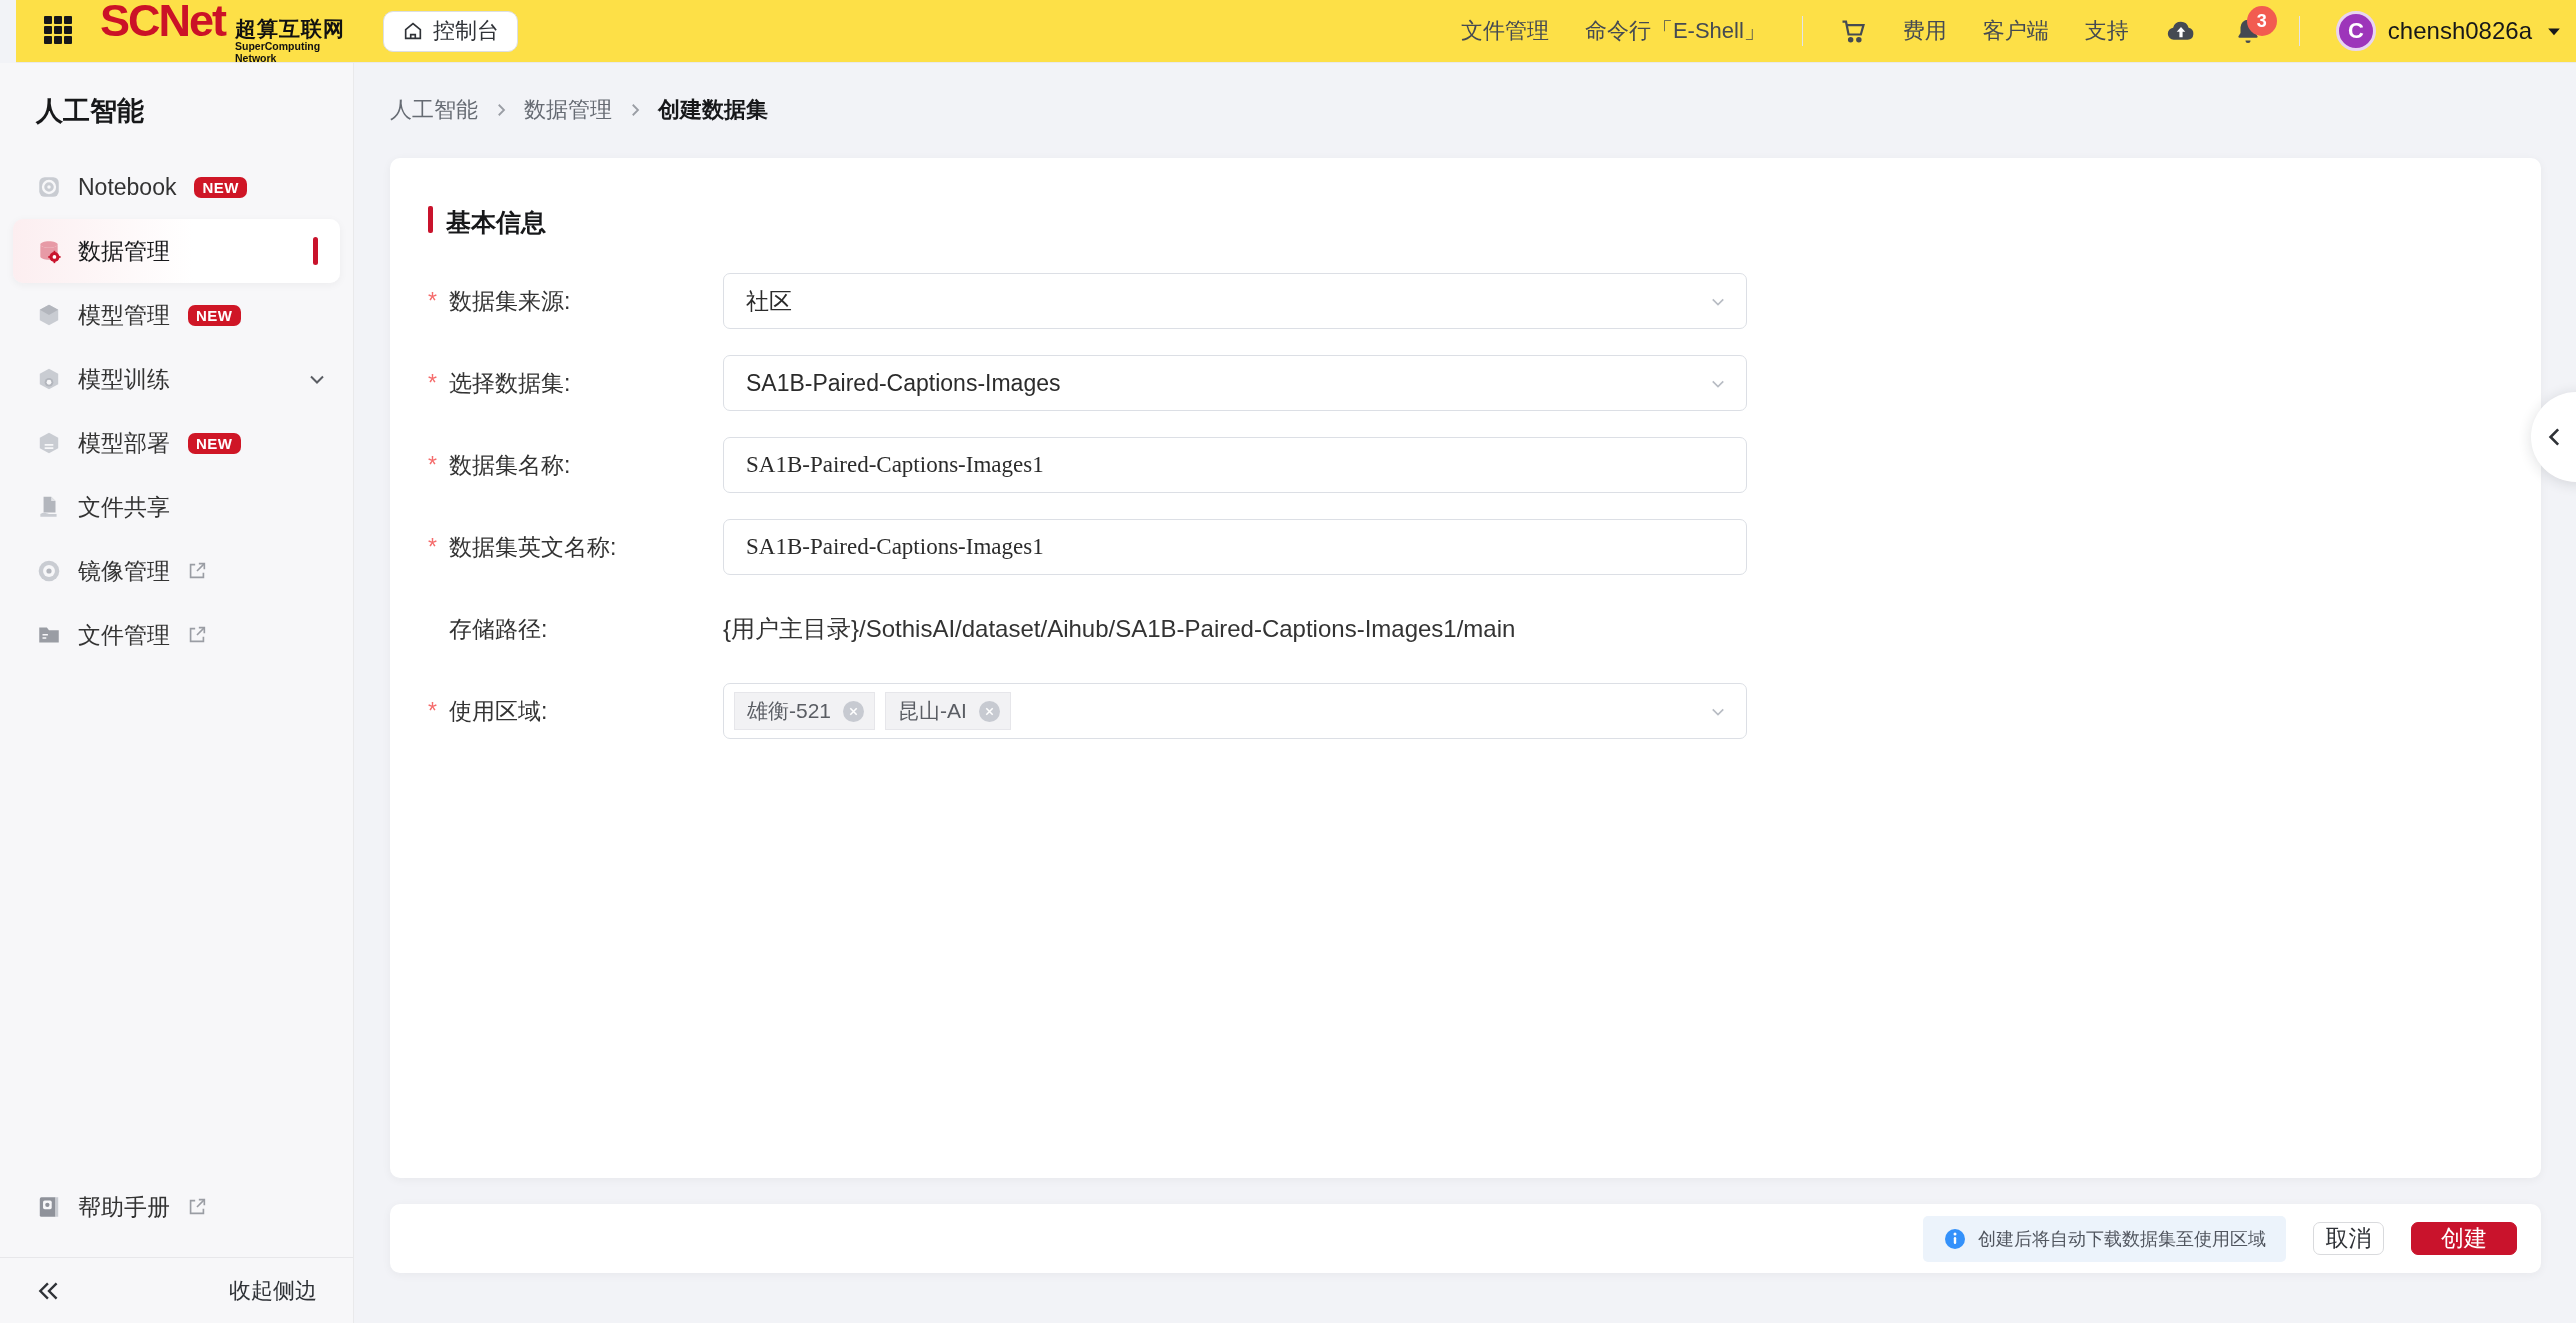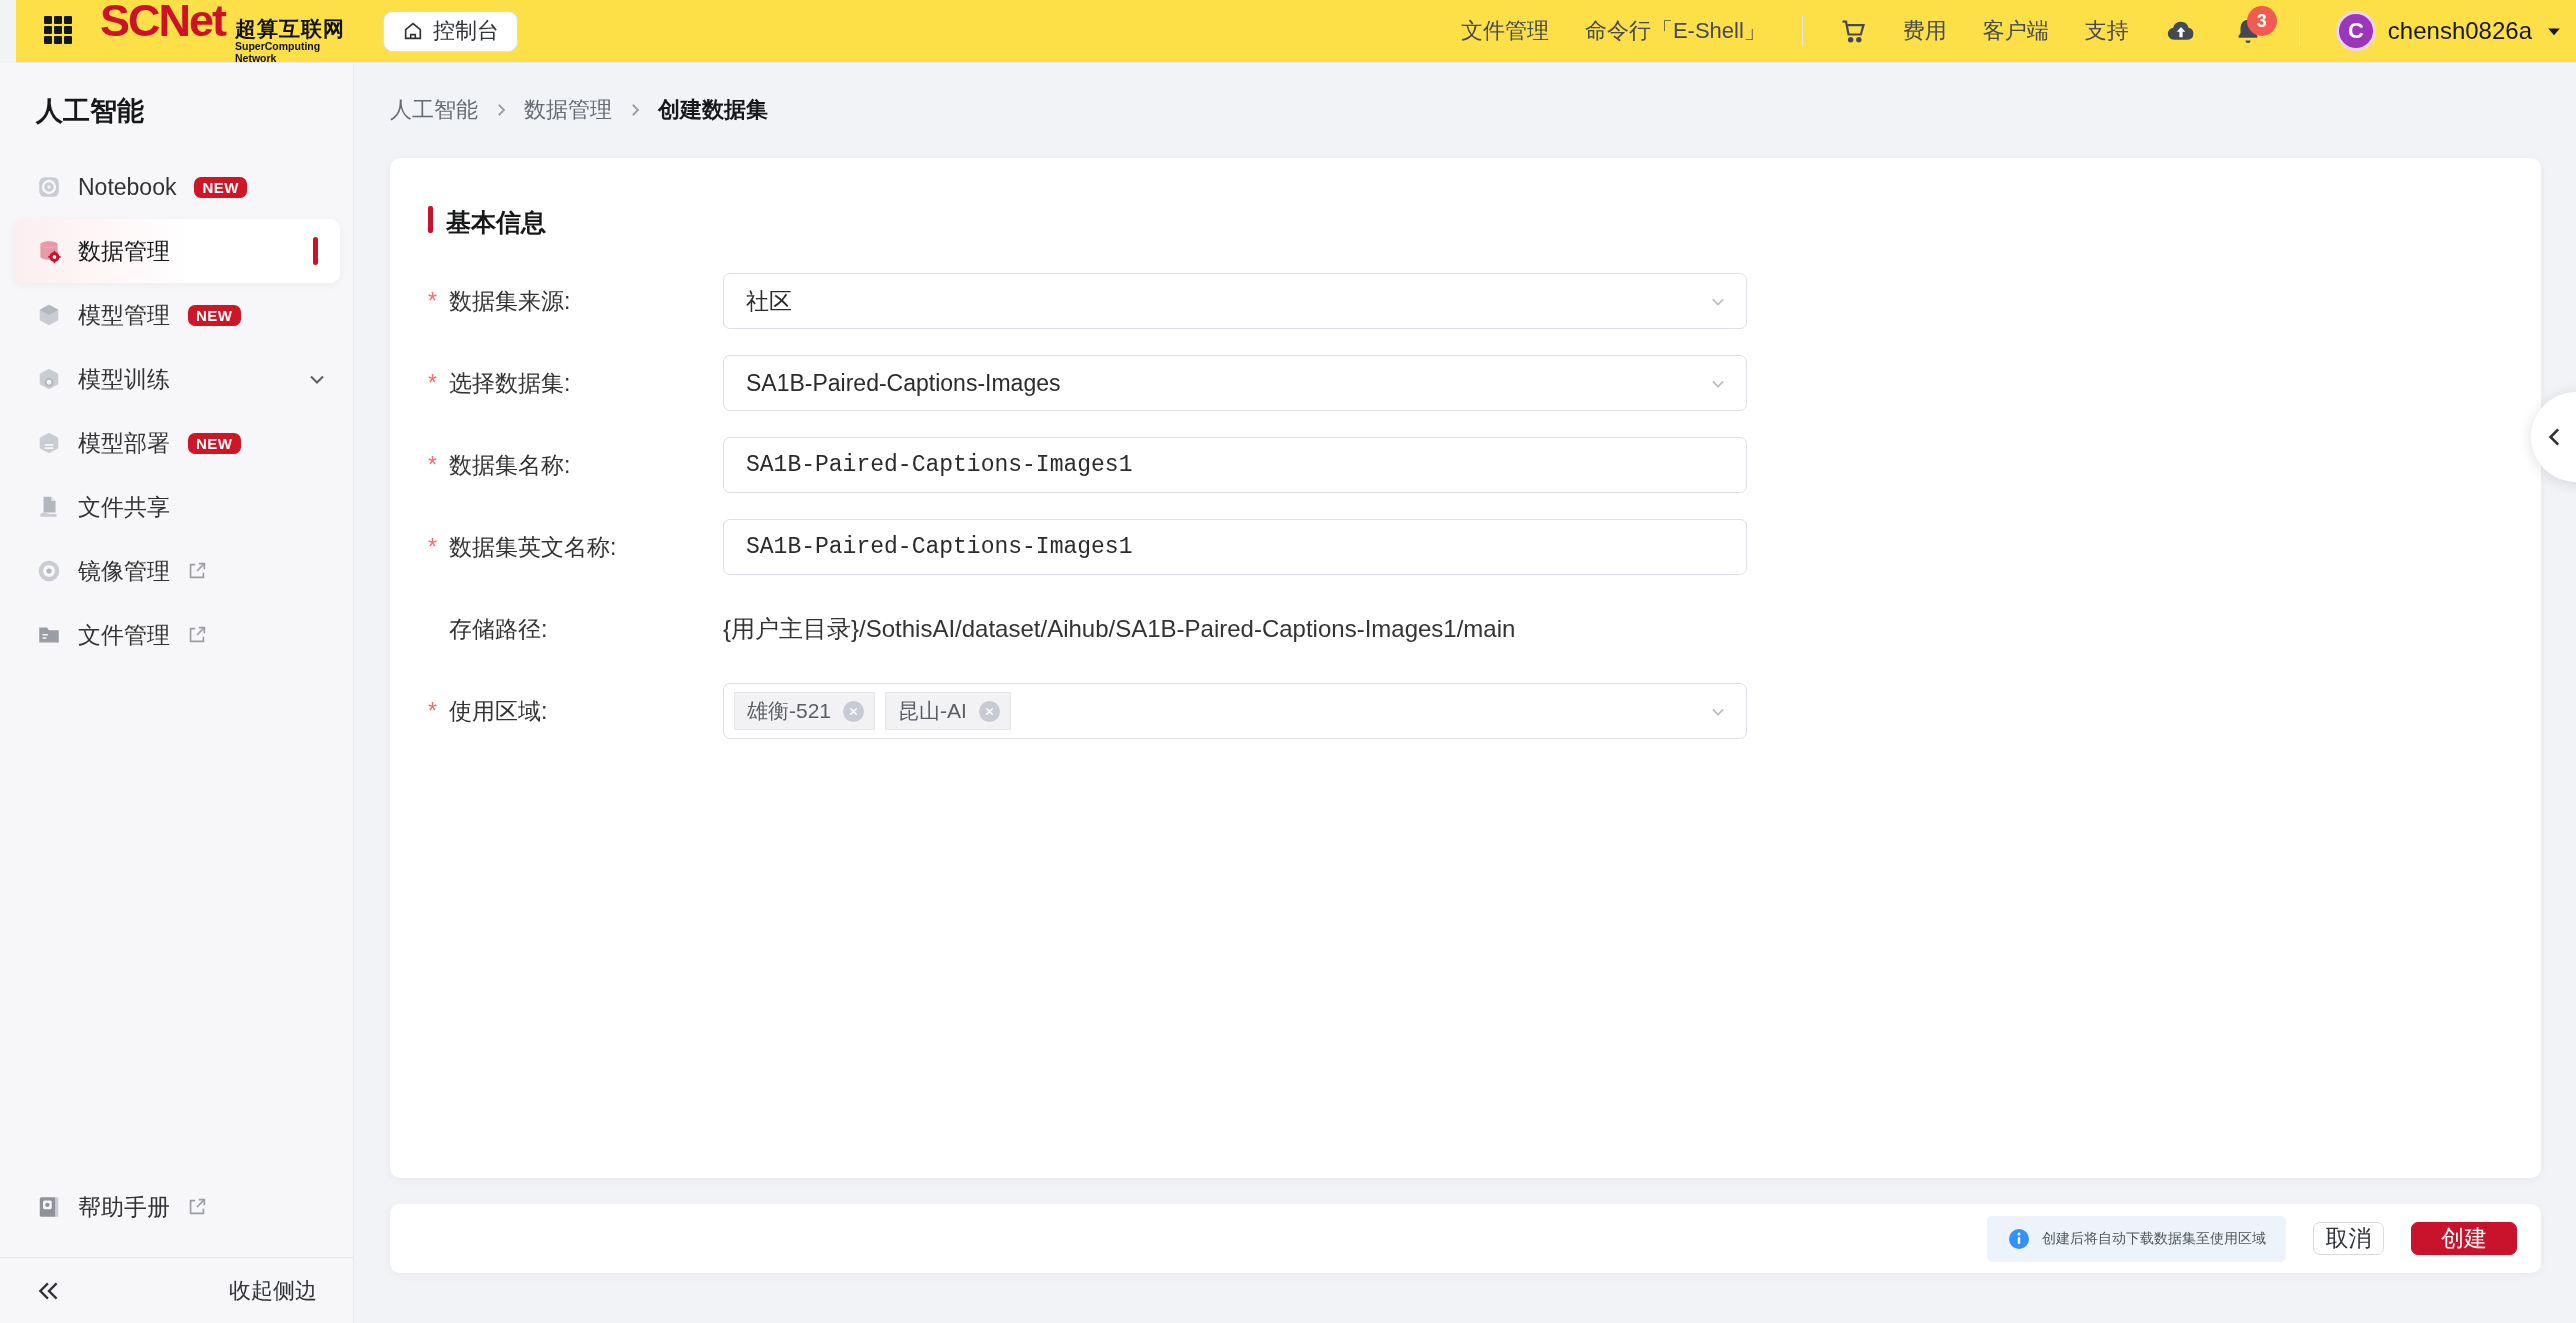--- a/index.html
+++ b/index.html
@@ -94,41 +94,41 @@
   .flabel { width:259px; display:flex; align-items:center; font-size:23px; color:#333; flex-shrink:0; }
   .req { color:#f56c6c; margin-right:7px; font-size:23px; width:14px; }
   .req.hidden { visibility:hidden; }
   .fcontrol { width:1060px; height:56px; position:relative;padding-left:36px; }
   .select-box, .input-box {
     width:100%; height:100%; border:1px solid #dcdfe5; border-radius:7px; background:#fff;
     display:flex; align-items:center; padding:0 22px; font-size:23px; color:#2b2b2b;
   }
   .select-box { cursor:pointer; }
   .select-caret { position:absolute; right:20px; top:20px; }
-  .input-box { font-family:Liberation Mono, monospace; outline:none; display:block; line-height:54px; }
+  .input-box { font-family:Liberation Serif, serif; outline:none; display:block; line-height:54px; }
   .static-text { font-size:24px; color:#333; line-height:56px; white-space:nowrap; }
   .tags-box { padding:0 10px; }
   .tag {
     display:flex; align-items:center; gap:12px; background:#f2f2f4; border:1px solid #e6e6ea;
     border-radius:0; height:38px; padding:0 10px 0 12px; margin-right:10px; font-size:21px; color:#5a5d63;
   }
   .tag-close {
     width:21px; height:21px; border-radius:50%; background:#c7cad1; cursor:pointer;
     display:flex; align-items:center; justify-content:center;
   }
 
   
   .footer-bar {
     margin-top:26px; width:2151px; height:69px; background:#fff; border-radius:10px;
     box-shadow:0 2px 10px rgba(31,35,41,.05);
     display:flex; align-items:center; justify-content:flex-end; padding-right:24px; gap:27px;
   }
   .info-note {
     height:46px; background:#ecf3fb; border-radius:5px; display:flex; align-items:center;
-    gap:11px; padding:0 20px; font-size:14px; color:#51565f;
+    gap:11px; padding:0 20px; font-size:18px; color:#51565f;
   }
   .btn { height:33px; border-radius:7px; font-size:23px; display:flex; align-items:center; justify-content:center; cursor:pointer; }
   .btn-cancel { width:71px; background:#fff; border:1px solid #d9dadd; color:#2f3237; }
   .btn-create { width:106px; background:#c9132c; border:1px solid #c9132c; color:#fff; }
 
   
   .panel-handle {
     position:absolute; top:392px; right:-45px; width:90px; height:90px; border-radius:50%;
     background:#fff; box-shadow:0 2px 14px rgba(31,35,41,.14); cursor:pointer; z-index:6;
     display:flex; align-items:center; padding-left:12px;

